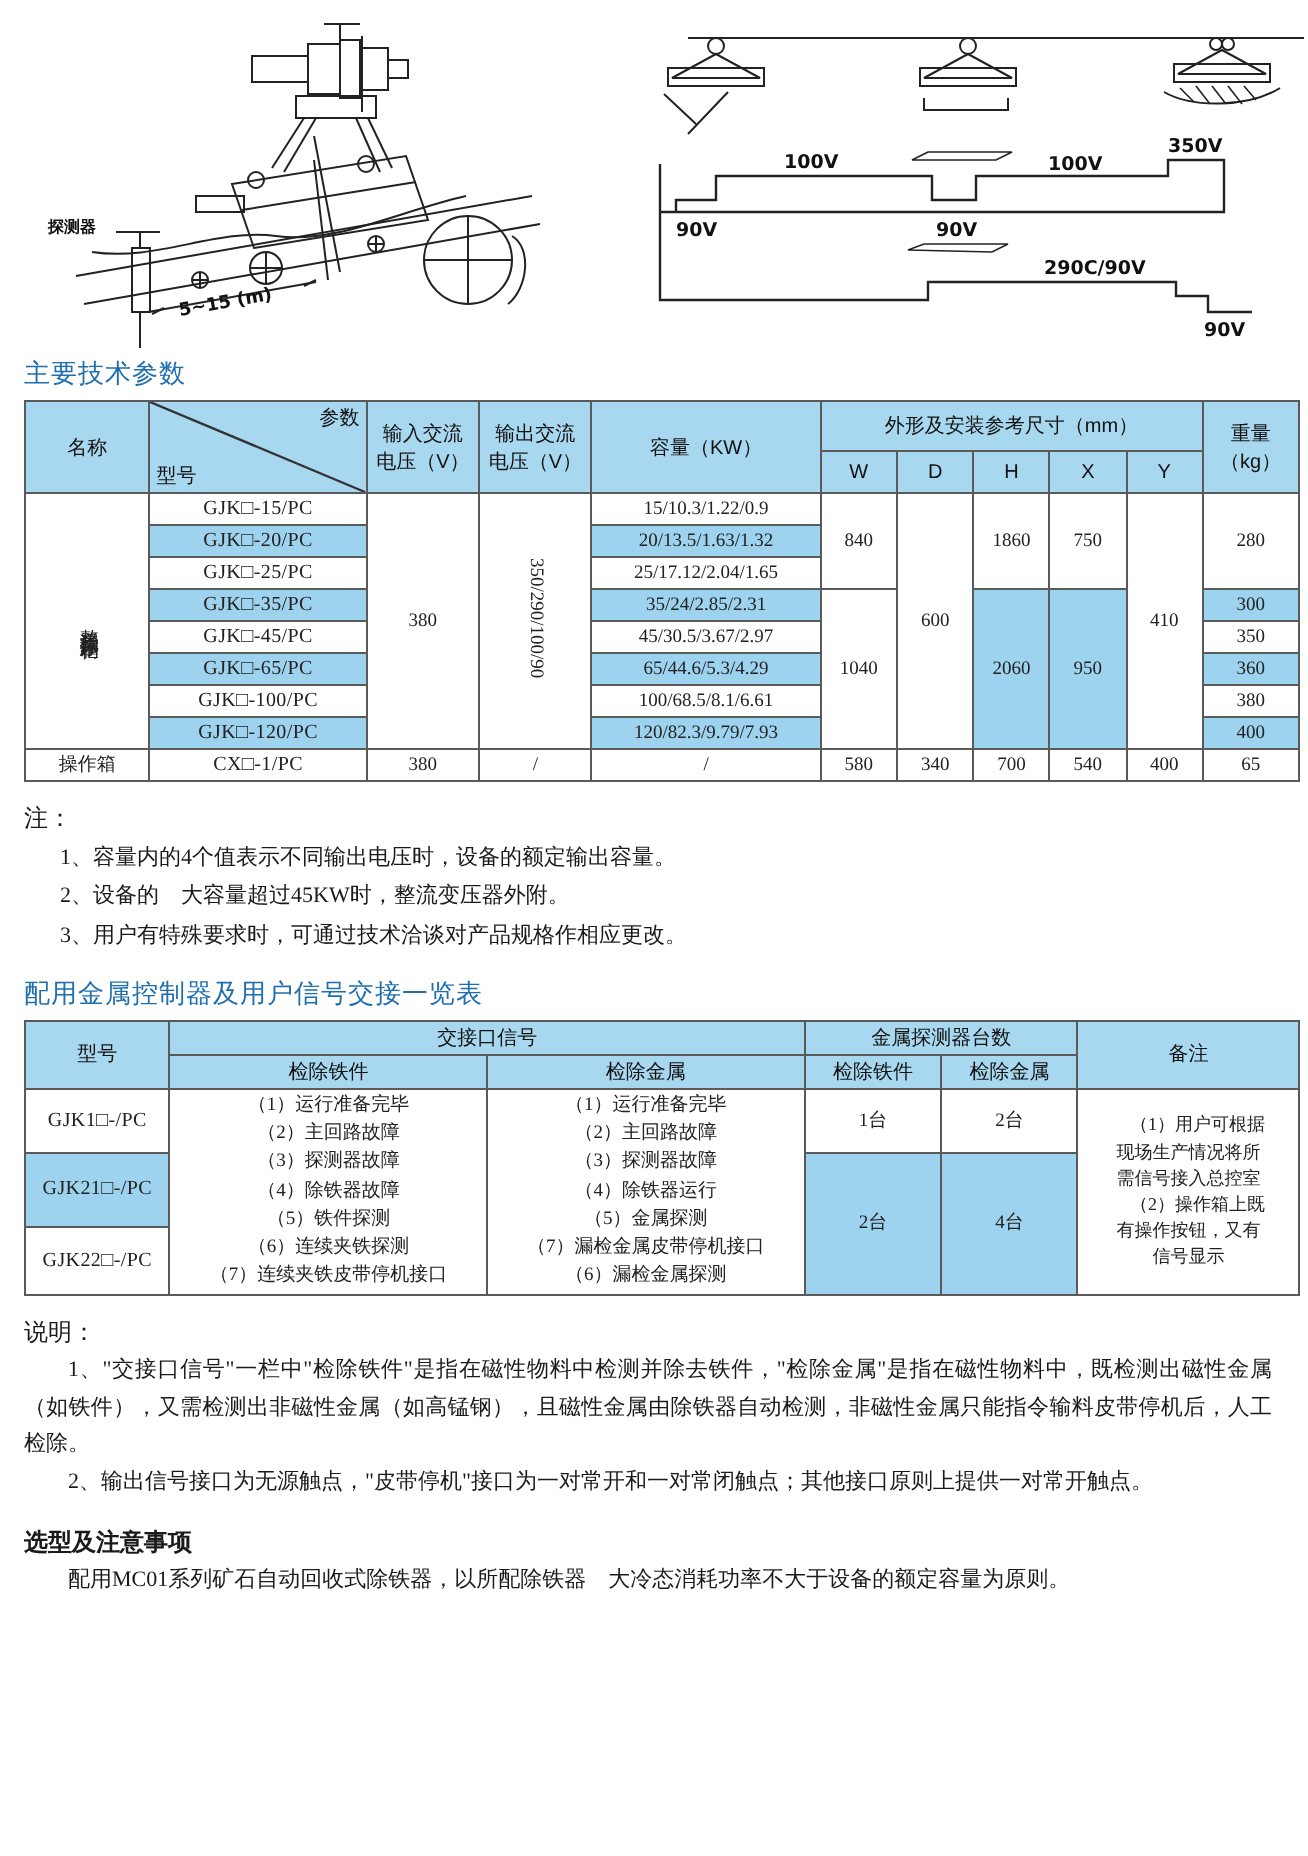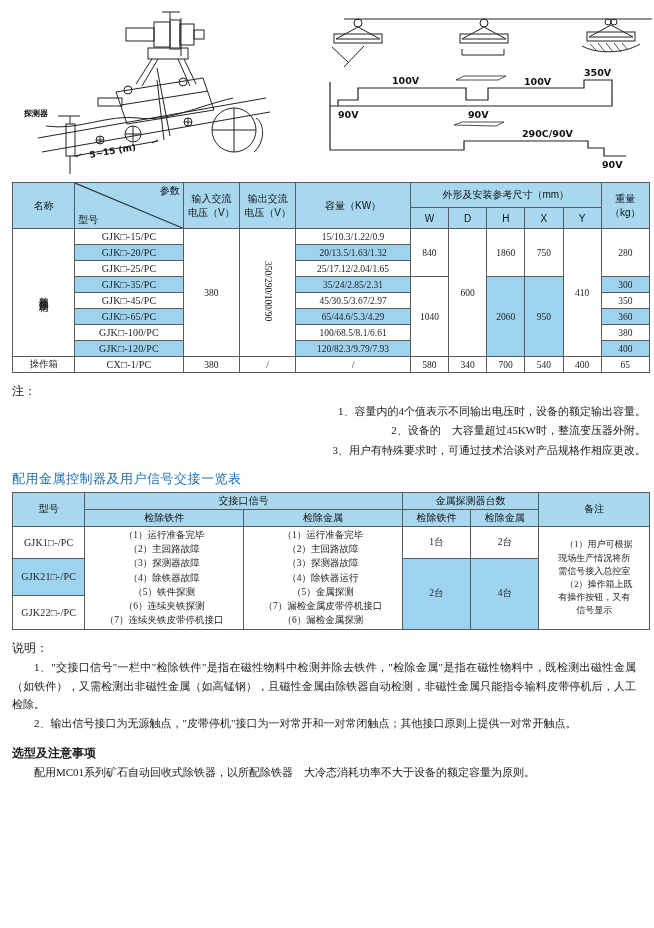--- a/index.html
+++ b/index.html
@@ -76,21 +76,21 @@
     writing-mode: vertical-rl;
     text-orientation: sideways;
     white-space: nowrap;
     font-size: 9.5px;
   }
   .cell-model { font-size: 10px; letter-spacing: .2px; }
 
   
   .notes { margin: 8px 0 0 4px; font-size: 11px; line-height: 1.75; }
   .notes .lead { font-family:"Liberation Sans","DejaVu Sans",sans-serif; font-size: 12px; }
-  .notes li { list-style: none; text-align: right; }
+  .notes li { list-style: none; }
   .notes ol { margin: 0; padding-left: 18px; }
 
   
   .sig-cell { text-align: left; padding: 2px 4px; line-height: 1.5; font-size: 9.5px; }
   .sig-cell div { white-space: nowrap; }
   .remark-cell { text-align: left; padding: 2px 4px; line-height: 1.45; font-size: 9px; }
 
   .explain { margin: 8px 10px 0 4px; font-size: 11px; line-height: 1.7; }
   .explain .lead { font-family:"Liberation Sans","DejaVu Sans",sans-serif; font-size: 12px; }
   .explain p { margin: 0; text-indent: 2em; text-align: justify; }
@@ -209,20 +209,21 @@
           <text x="152" y="108">90V</text>
           <text x="208" y="75">100V</text>
           <text x="268" y="66">350V</text>
           <text x="206" y="127">290C/90V</text>
           <text x="286" y="158">90V</text>
         </g>
       </svg>
     </div>
   </div>
 
+  <div class="section-title" style="margin:0 0 2px 4px;">主要技术参数</div>
 
   <table class="grid">
     <tbody>
       <tr>
         <td class="hdr" rowspan="2" style="width:62px;">名称</td>
         <td class="hdr diag" rowspan="2" style="width:108px;">
           <svg viewBox="0 0 108 38" preserveAspectRatio="none">
             <line x1="0" y1="0" x2="108" y2="38" stroke="#333" stroke-width="1"></line>
           </svg>
           <span class="p-param">参数</span>

